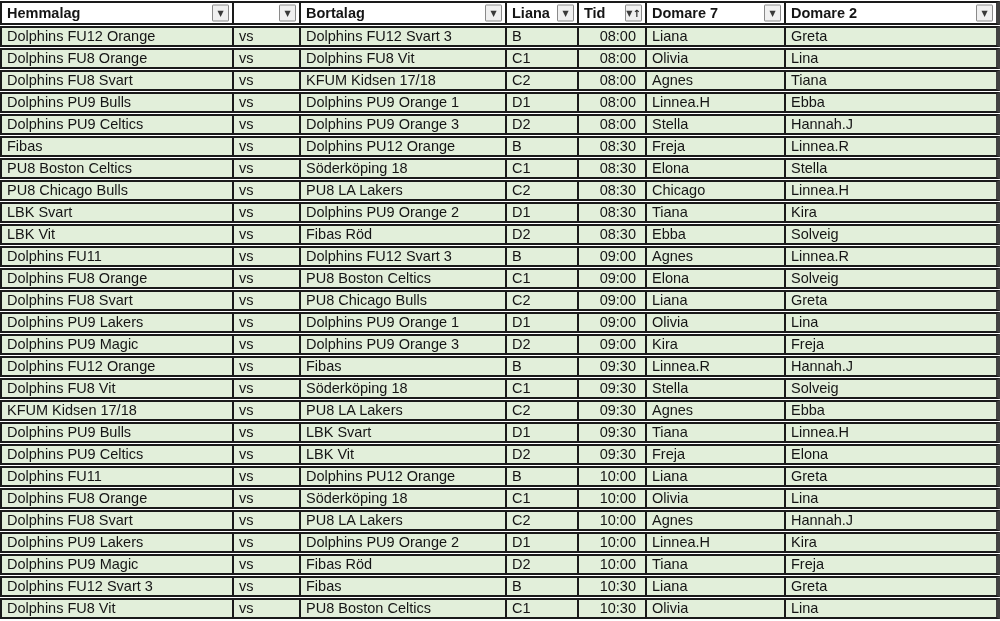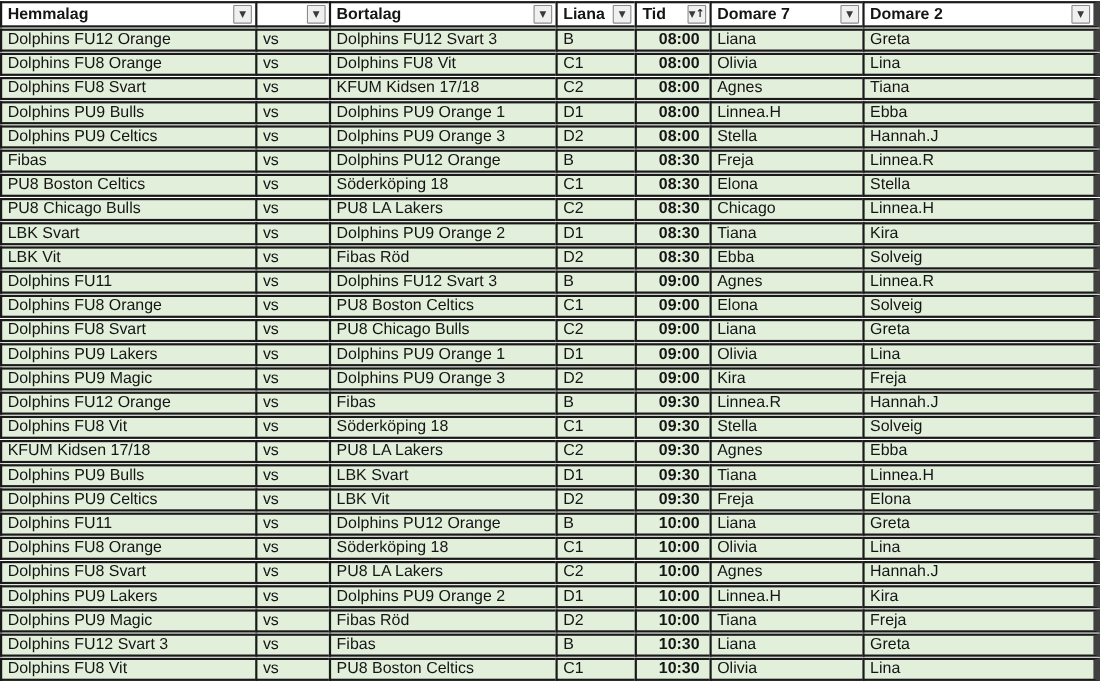--- a/index.html
+++ b/index.html
@@ -37,35 +37,35 @@
     border-bottom: 2px solid #1a1a1a;
     border-left: 2px solid #1a1a1a;
     padding: 0 4px 0 5px;
     overflow: hidden;
     white-space: nowrap;
     font-size: 14.5px;
     color: #151515;
     text-align: left;
     vertical-align: middle;
   }
-  th:last-child, td:last-child { border-right: 6px solid #404040; }
+  th:last-child, td:last-child { border-right: 4px solid #404040; }
 
   th {
     height: 20px;
     background: #ffffff;
     font-weight: bold;
     position: relative;
     line-height: 20px;
   }
   td {
     height: 17px;
     line-height: 17px;
     background: #e2efda;
   }
-  td.align-right { text-align: right; padding-right: 9px; font-weight: bold; }
+  td.align-right { text-align: right; padding-right: 9px; }
 
   .filter-btn {
     position: absolute;
     right: 3px;
     top: 50%;
     transform: translateY(-50%);
     width: 17px;
     height: 17px;
     background: #f0f0f0;
     border: 1px solid #8a8a8a;

